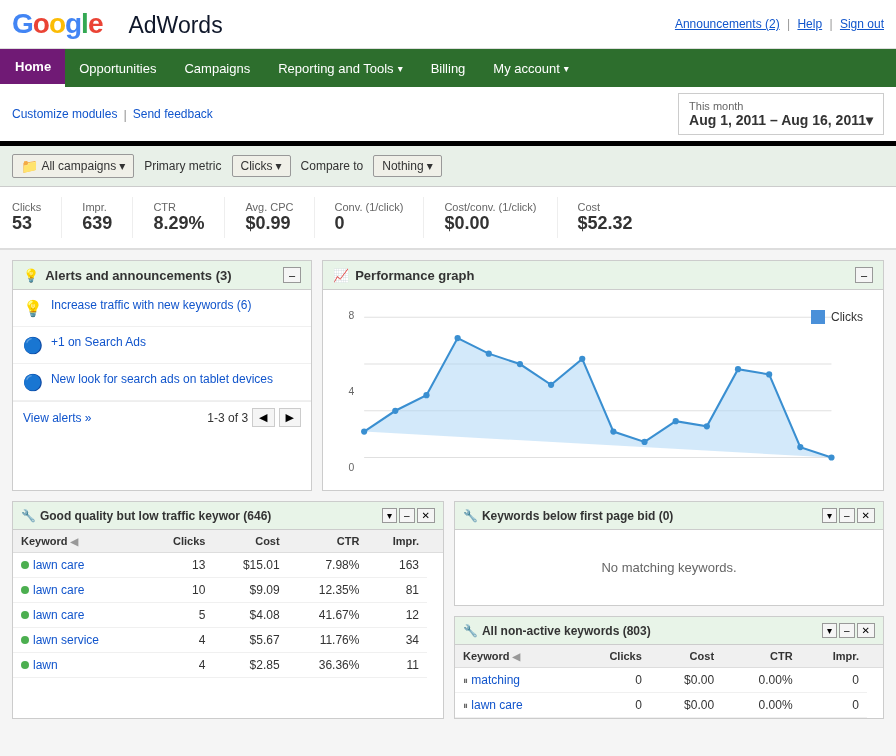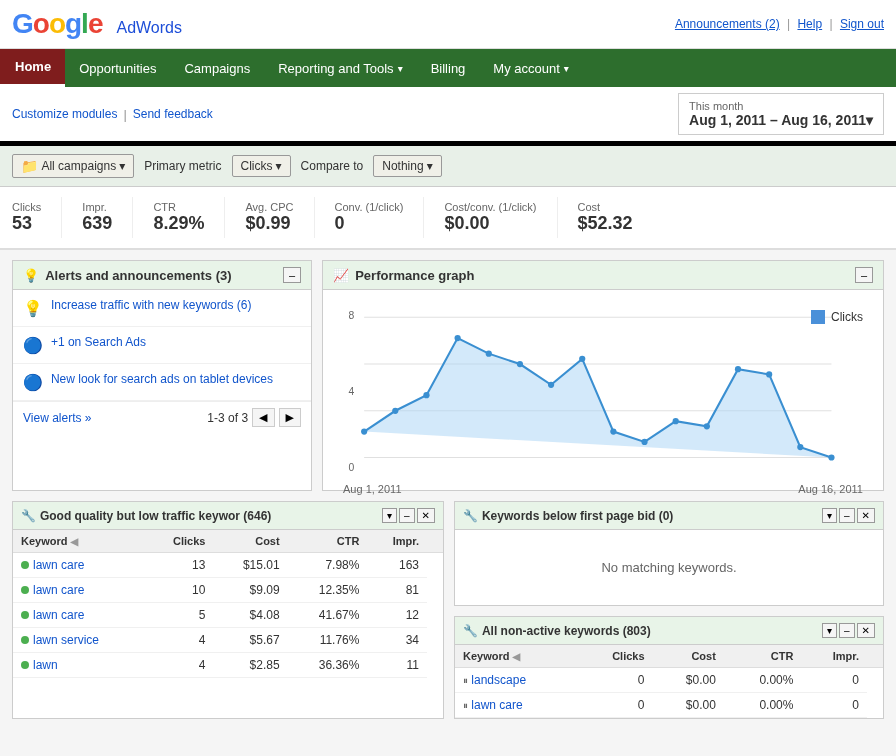--- a/index.html
+++ b/index.html
@@ -6,29 +6,29 @@
     body { font-family: Arial, sans-serif; font-size: 13px; color: #333; background: #f5f5f5; }
 
     
     #header { background: #fff; padding: 8px 12px; display: flex; align-items: center; justify-content: space-between; border-bottom: 1px solid #ddd; }
     #logo { display: flex; align-items: baseline; gap: 8px; }
     .logo-google { font-size: 28px; font-weight: bold; letter-spacing: -1px; }
     .g-blue { color: #4285f4; }
     .g-red { color: #ea4335; }
     .g-yellow { color: #fbbc05; }
     .g-green { color: #34a853; }
-    .logo-adwords { font-size: 16px; color: #1d4ed8; font-weight: normal; margin-left: 6px; }
+    .logo-adwords { font-size: 23px; color: #0f172a; font-weight: normal; margin-left: 18px; }
     #header-links { font-size: 12px; color: #666; }
     #header-links a { color: #1155cc; text-decoration: underline; cursor: pointer; }
     #header-links span { color: #999; margin: 0 4px; }
 
     
     #nav { background: #2d6e2d; display: flex; align-items: stretch; }
     .nav-item { color: #fff; padding: 10px 14px; cursor: pointer; font-size: 13px; display: flex; align-items: center; gap: 4px; white-space: nowrap; }
-    .nav-item.active { background: #7f1d1d; border-bottom: 3px solid #fff; font-weight: bold; padding-left: 15px; }
+    .nav-item.active { background: #701a75; border-bottom: 3px solid #fff; font-weight: bold; padding-left: 15px; }
     .nav-item .arrow { font-size: 10px; }
 
     
     #sub-header { background: #fff; padding: 6px 12px; display: flex; align-items: center; justify-content: space-between; border-bottom: 5px solid #000000; }
     #sub-header-links { display: flex; gap: 0; }
     #sub-header-links a { color: #1155cc; text-decoration: none; font-size: 12px; cursor: pointer; }
     #sub-header-links span { color: #999; margin: 0 6px; }
     #date-selector { border: 1px solid #ccc; padding: 6px 10px; background: #fff; font-size: 12px; cursor: pointer; display: flex; flex-direction: column; align-items: flex-start; min-width: 200px; }
     #date-selector .date-label { font-size: 11px; color: #666; }
     #date-selector .date-range { font-size: 14px; font-weight: bold; color: #333; display: flex; justify-content: space-between; width: 100%; align-items: flex-end; }
@@ -269,24 +269,20 @@
           <circle cx="240" cy="50" r="3" fill="#3a8fd1"></circle>
           <circle cx="270" cy="120" r="3" fill="#3a8fd1"></circle>
           <circle cx="300" cy="130" r="3" fill="#3a8fd1"></circle>
           <circle cx="330" cy="110" r="3" fill="#3a8fd1"></circle>
           <circle cx="360" cy="115" r="3" fill="#3a8fd1"></circle>
           <circle cx="390" cy="60" r="3" fill="#3a8fd1"></circle>
           <circle cx="420" cy="65" r="3" fill="#3a8fd1"></circle>
           <circle cx="450" cy="135" r="3" fill="#3a8fd1"></circle>
           <circle cx="480" cy="145" r="3" fill="#3a8fd1"></circle>
         </svg>
-        <div class="x-labels">
-          <span>Aug 1, 2011</span>
-          <span>Aug 16, 2011</span>
-        </div>
       </div>
     </div>
 
   </div>
 
   <div id="bottom-row">
 
     <div class="kw-panel" style="max-width:450px;">
       <div class="kw-header">
         <div class="kw-title">
@@ -396,21 +392,21 @@
                 <th class="num">Cost</th>
                 <th class="num">CTR</th>
                 <th class="num">Impr.</th>
                 <th style="width:12px;"></th>
               </tr>
             </thead>
             <tbody>
               <tr>
                 <td>
                   <span class="pause-icon">⏸</span>
-                  <a>landscape</a>
+                  <a>matching</a>
                 </td>
                 <td class="num">0</td>
                 <td class="num">$0.00</td>
                 <td class="num">0.00%</td>
                 <td class="num">0</td>
               </tr>
               <tr>
                 <td>
                   <span class="pause-icon">⏸</span>
                   <a>lawn care</a>

